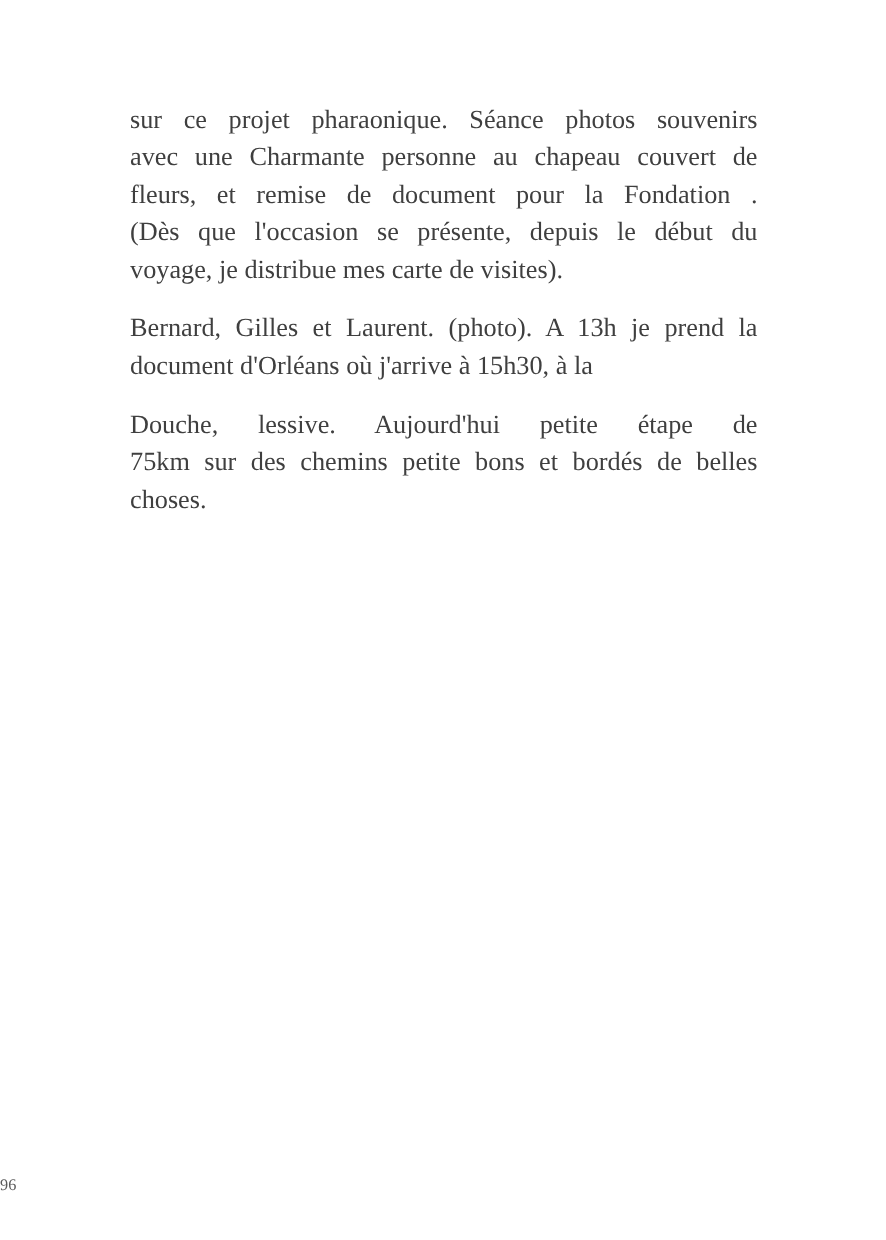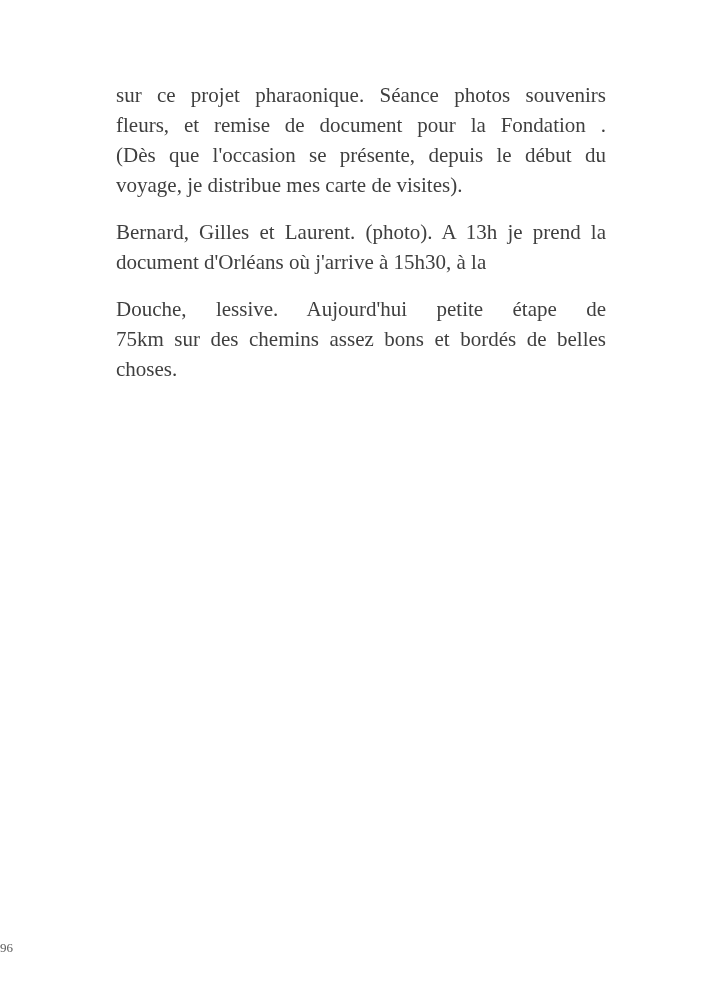--- a/index.html
+++ b/index.html
@@ -22,21 +22,21 @@
   .text-block {
     position: absolute;
     left: 104px;
     right: 103px;
     top: 80px;
     color: #3f3f3f;
     font-size: 21px;
     line-height: 30px;
   }
   .paragraph {
-    margin: 0 0 17px 12px;
+    margin: 0 0 17px 0;
   }
   .line {
     text-align: justify;
     text-align-last: justify;
     white-space: normal;
   }
   .paragraph .line:last-child {
     text-align-last: left;
   }
   .page-number {
@@ -49,28 +49,29 @@
     color: #5a5a5a;
   }
 </style>
 </head>
 <body>
 
 <div class="page">
   <div class="text-block" id="text-block">
       <div class="paragraph">
         <div class="line">sur ce projet pharaonique. Séance photos souvenirs</div>
+        <div class="line">avec une Charmante personne au chapeau couvert de</div>
         <div class="line">fleurs, et remise de document pour la Fondation .</div>
         <div class="line">(Dès que l'occasion se présente, depuis le début du</div>
         <div class="line">voyage, je distribue mes carte de visites).</div>
       </div>
       <div class="paragraph">
         <div class="line">Bernard, Gilles et Laurent. (photo). A 13h je prend la</div>
         <div class="line">document d'Orléans où j'arrive à 15h30, à la</div>
       </div>
       <div class="paragraph">
         <div class="line">Douche, lessive. Aujourd'hui petite étape de</div>
-        <div class="line">75km sur des chemins assez bons et bordés de belles</div>
+        <div class="line">75km sur des chemins petite bons et bordés de belles</div>
         <div class="line">choses.</div>
       </div>
     </div>
   <div class="page-number">96</div>
 </div>
 
 </body></html>

